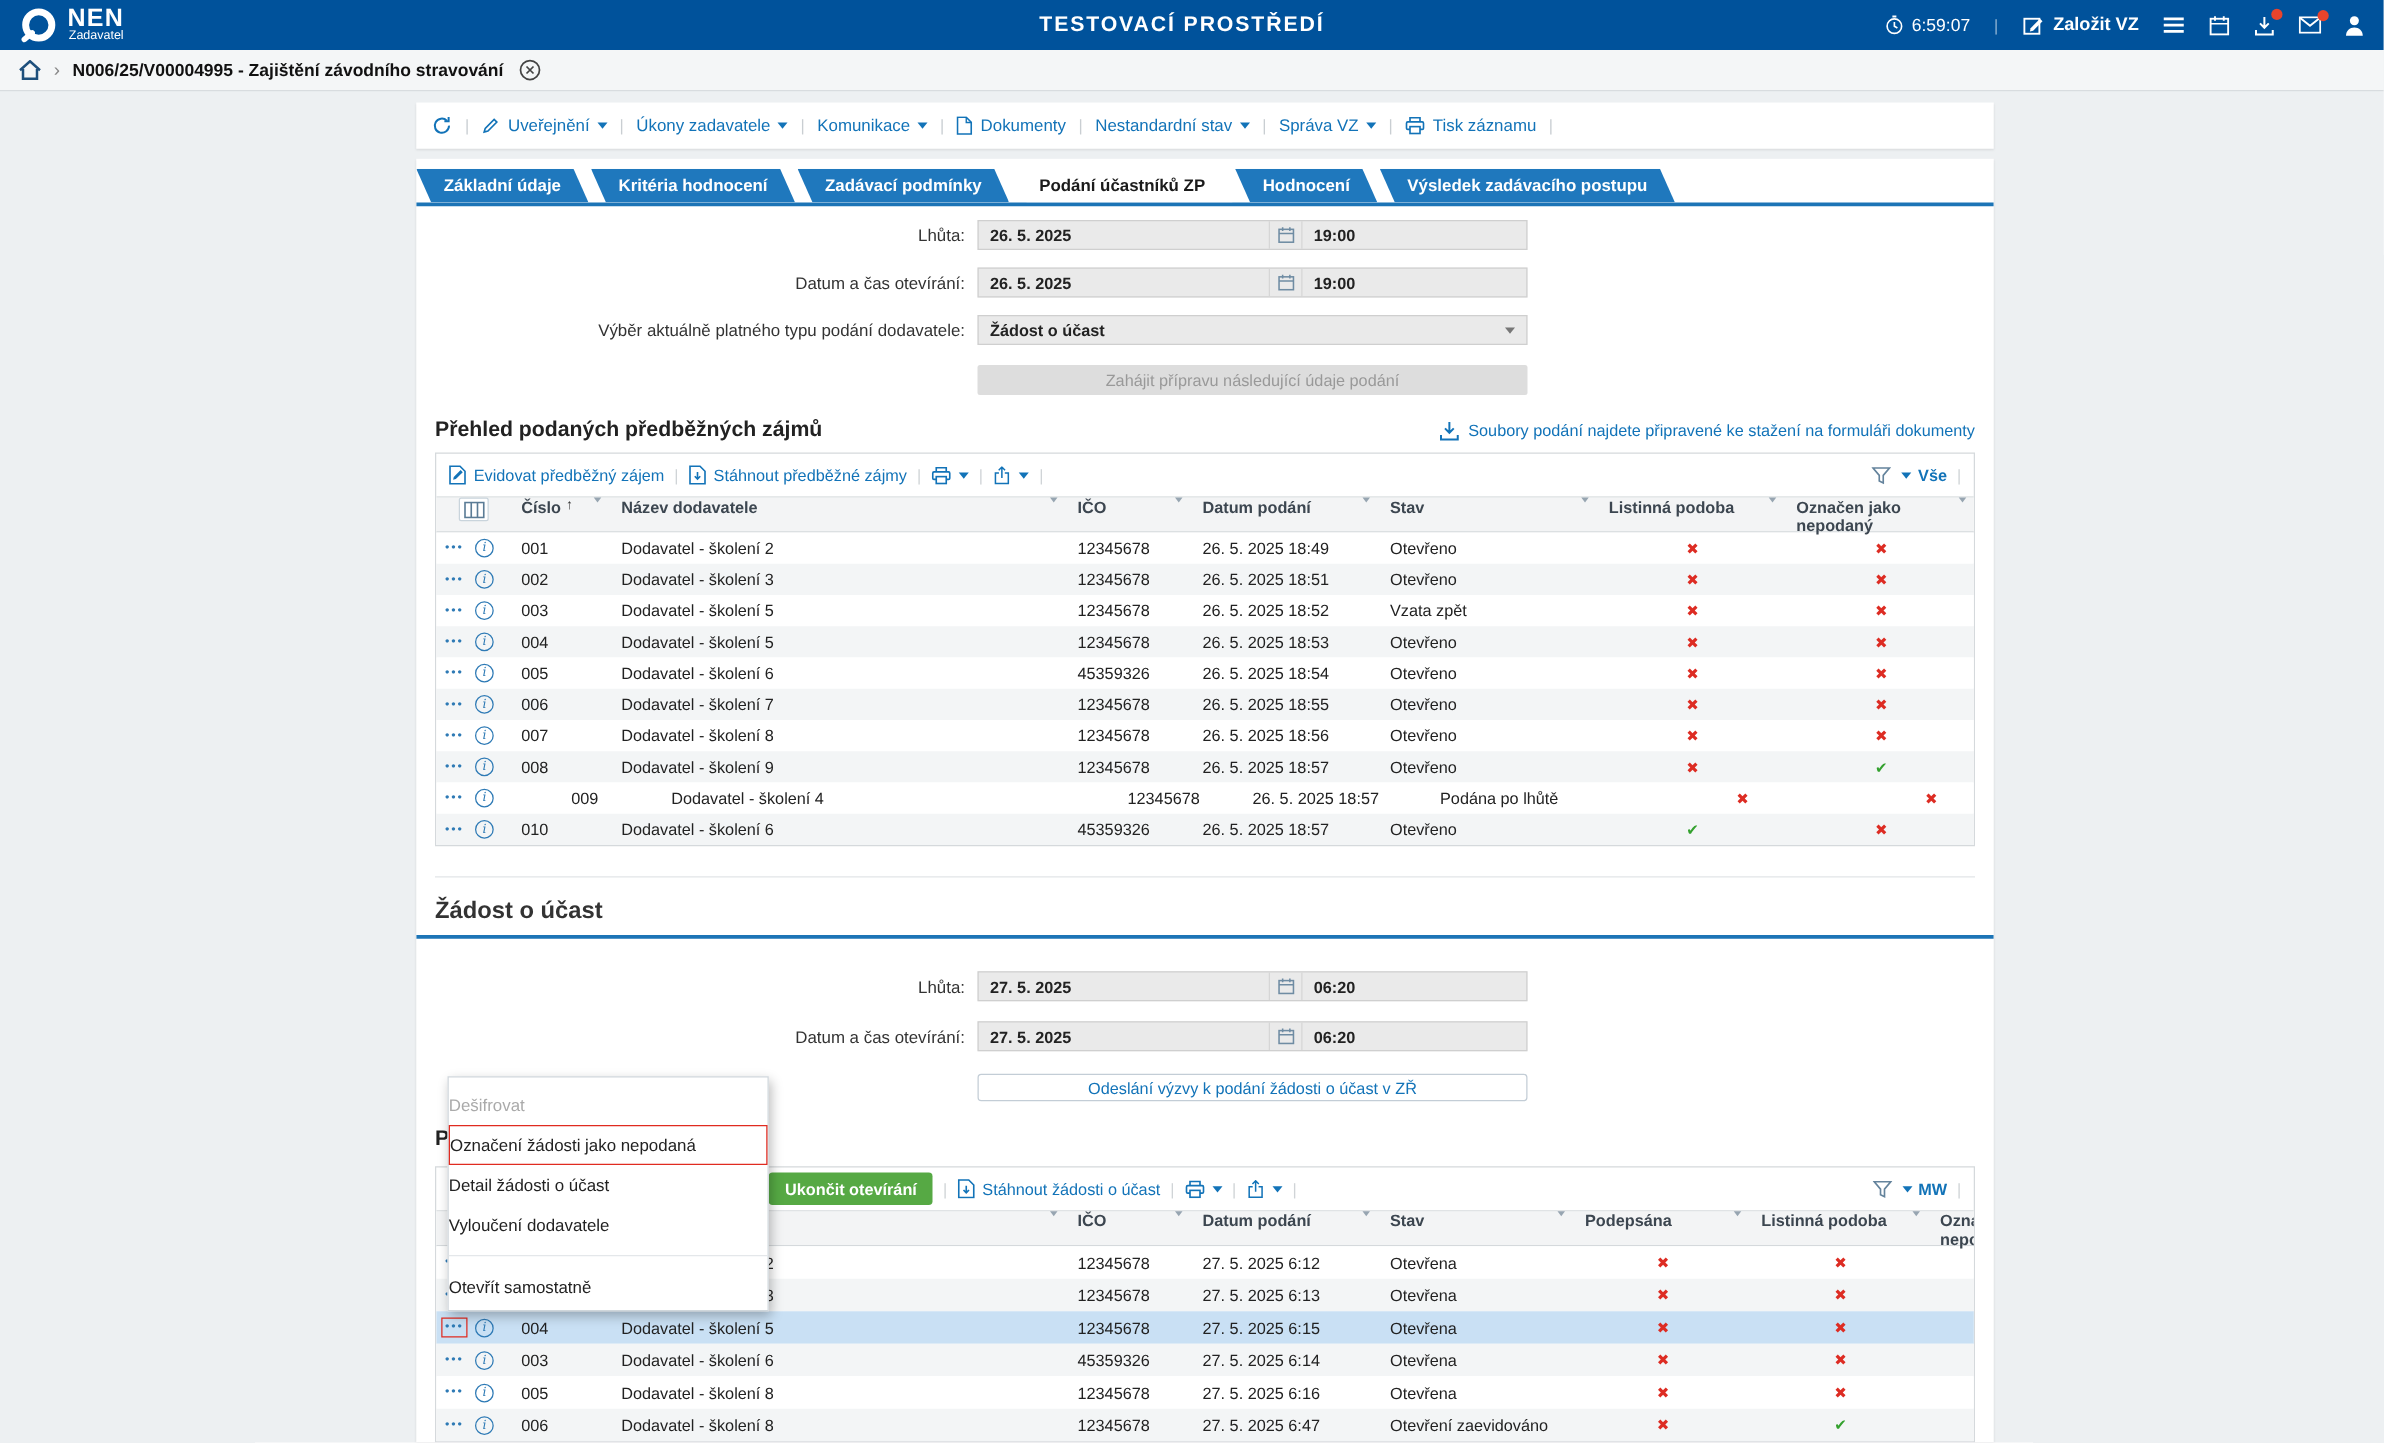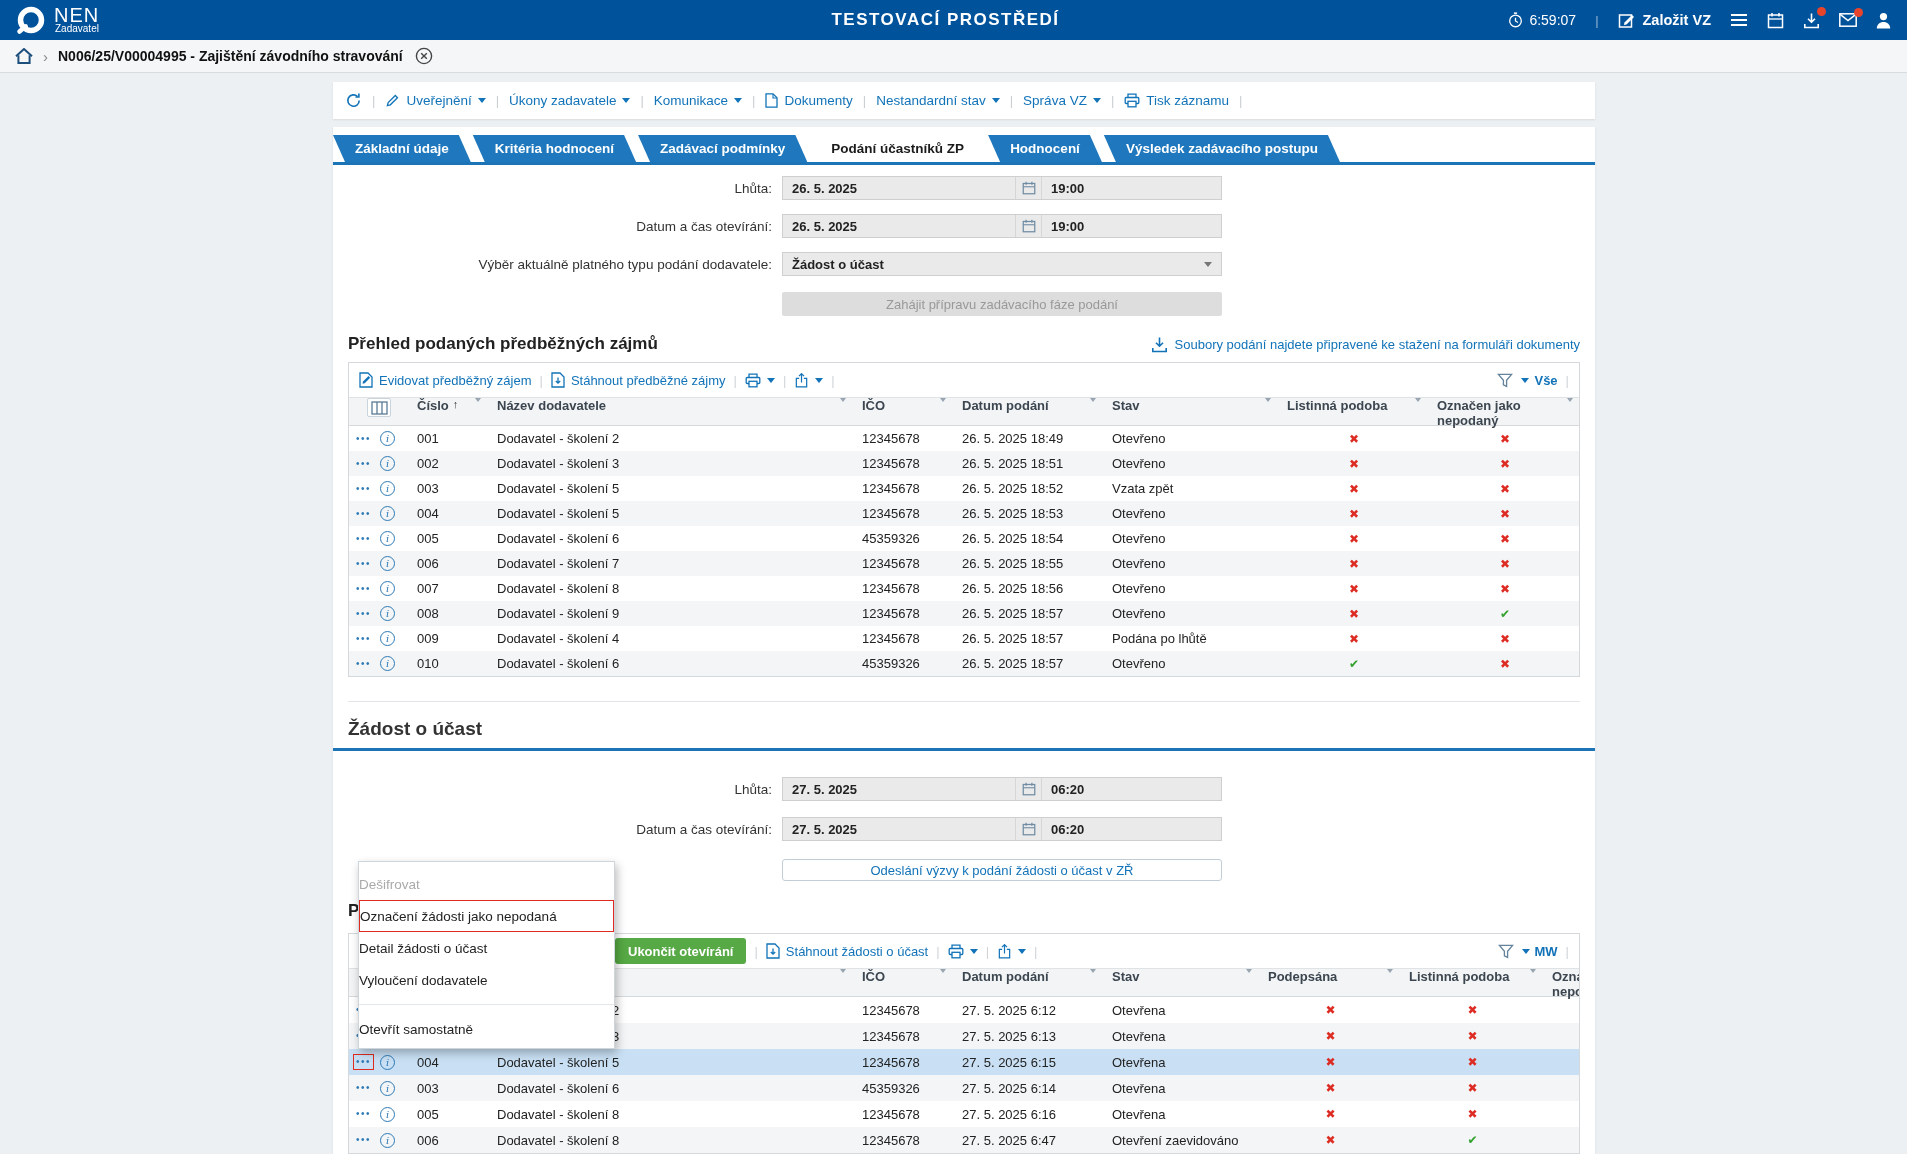--- a/index.html
+++ b/index.html
@@ -3,21 +3,21 @@
 <meta charset="utf-8">
 <style>
 *{margin:0;padding:0;box-sizing:border-box}
 html,body{width:1907px;height:1154px;overflow:hidden}
 body{font-family:"Liberation Sans","DejaVu Sans",sans-serif;font-size:13px;color:#222;background:#edf0f2;position:relative}
 .icn{display:inline-flex;align-items:center;line-height:0}
 
 
 .topbar{height:40px;background:#00529B;display:flex;align-items:center;color:#fff;padding:0 16px;position:relative}
 .tb-left{display:flex;align-items:center;gap:8px;z-index:1}
-.brand-name{font-size:20px;font-weight:normal;letter-spacing:1px;line-height:17px}
+.brand-name{font-size:20px;font-weight:bold;letter-spacing:1px;line-height:17px}
 .brand-sub{font-size:10px;line-height:10px;margin-left:1px}
 .tb-title{position:absolute;left:0;right:16px;text-align:center;font-size:17px;font-weight:bold;letter-spacing:1.5px}
 .tb-right{margin-left:auto;display:flex;align-items:center;gap:19px;z-index:1}
 .tb-clock{display:flex;align-items:center;gap:6px;font-size:14px}
 .tb-sep{opacity:.55}
 .tb-create{display:flex;align-items:center;gap:8px;font-weight:bold;font-size:14.5px;cursor:pointer}
 .tbi{cursor:pointer}
 .badge-wrap{position:relative}
 .badge{position:absolute;top:-5px;right:-6px;width:9px;height:9px;background:#E8442C;border-radius:50%}
 
@@ -298,21 +298,21 @@
       <span class="ftime">19:00</span>
     </div>
   </div>
   <div class="frow">
     <div class="flabel">Výběr aktuálně platného typu podání dodavatele:</div>
     <div class="ffield fselect">
       <span class="fsel-val">Žádost o účast</span>
       <i class="caret sel-caret"></i>
     </div>
   </div>
-  <div class="btn-disabled">Zahájit přípravu zadávacího fáze podání</div>
+  <div class="btn-disabled">Zahájit přípravu následující údaje podání</div>
 
   <div class="sechead">
     <h2>Přehled podaných předběžných zájmů</h2>
     <span class="fileslink">
       <span class="icn">
           <svg width="17" height="17" viewBox="0 0 17 17">
             <path d="M8.5 1.5v8.5M5 6.7l3.5 3.5L12 6.7" fill="none" stroke="currentColor" stroke-width="1.6"></path>
             <path d="M1.8 12v3.5h13.4V12" fill="none" stroke="currentColor" stroke-width="1.6"></path>
           </svg>
         </span>
@@ -550,21 +550,21 @@
           </div>
           <div class="tcell mark" style="flex: 0 0 152px;">
             <span class="mc">✔</span>
           </div>
         </div>
         <div class="trow" style="width: 1232px;">
           <div class="tc-actions" style="flex: 0 0 60px;">
             <span class="dots">•••</span>
             <span class="info">i</span>
           </div>
-          <div class="tcell" style="flex: 0 0 80px;">009</div>
+          <div class="tcell" style="flex: 0 0 80px; margin-left: 40px;">009</div>
           <div class="tcell" style="flex: 0 0 365px;">Dodavatel - školení 4</div>
           <div class="tcell" style="flex: 0 0 100px;">12345678</div>
           <div class="tcell" style="flex: 0 0 150px;">26. 5. 2025 18:57</div>
           <div class="tcell" style="flex: 0 0 175px;">Podána po lhůtě</div>
           <div class="tcell mark" style="flex: 0 0 150px;">
             <span class="mx">✖</span>
           </div>
           <div class="tcell mark" style="flex: 0 0 152px;">
             <span class="mx">✖</span>
           </div>

